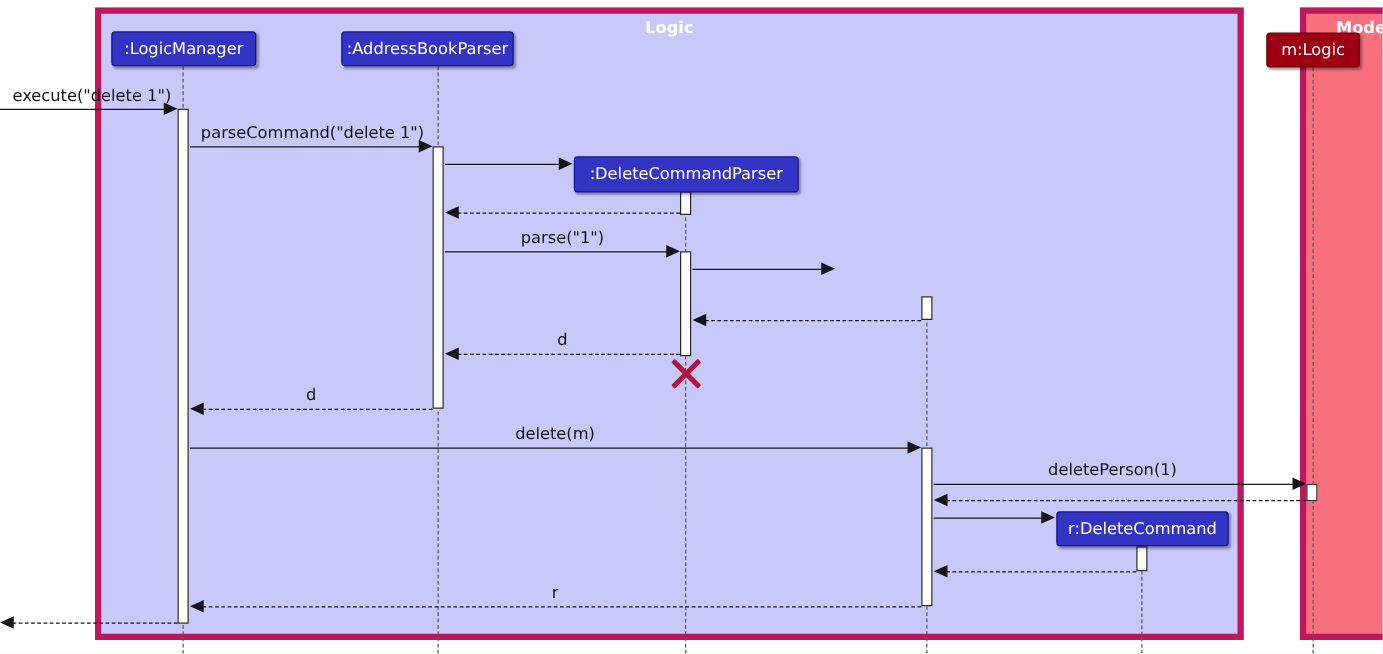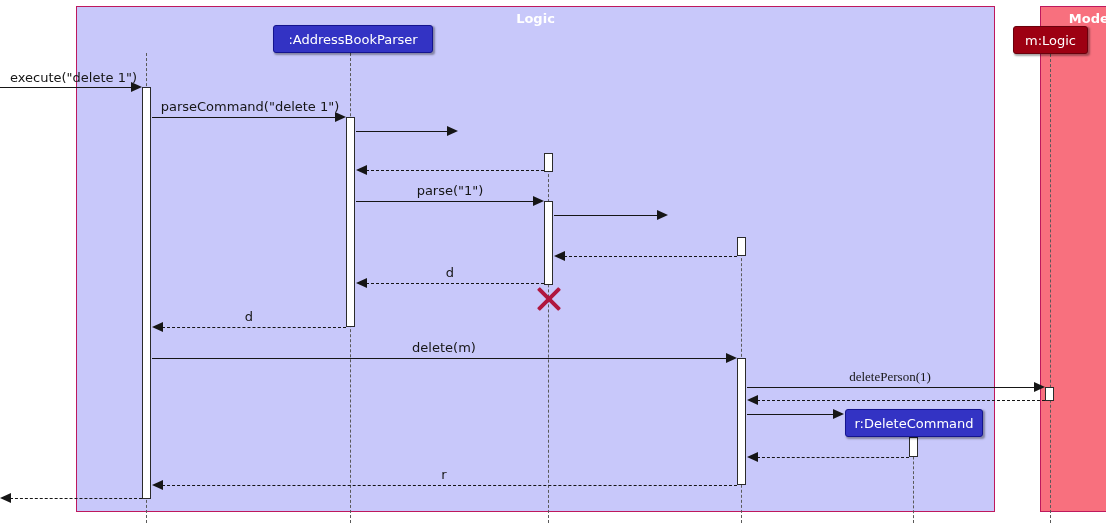--- a/index.html
+++ b/index.html
@@ -1,20 +1,20 @@
 <!DOCTYPE html>
 <html><head>
 <meta charset="utf-8">
 <style>
   * { box-sizing: border-box; margin: 0; padding: 0; }
   body { background: #ffffff; font-family: "DejaVu Sans", sans-serif; }
   .canvas { position: relative; width: 1106px; height: 523px; background: #ffffff; overflow: hidden; }
 
   
-  .frame { position: absolute; border: 1px solid #be185d; z-index: 1; }
+  .frame { position: absolute; border: 5px solid #be185d; z-index: 1; }
   .frame-logic { left: 76px; top: 6px; width: 919px; height: 506px; background: #C8C8FA; }
   .frame-model { left: 1000px; top: 6px; width: 102px; height: 506px; background: #F8707E; margin-left: 40px; }
   .frame-title { position: absolute; top: 4px; left: 0; right: 0; text-align: center;
                  font-weight: bold; font-size: 13px; color: #ffffff; }
 
   
   .lifeline { position: absolute; width: 0; border-left: 1px dashed #5a5a5a; z-index: 2; }
 
   
   .activation { position: absolute; width: 9px; background: #ffffff; border: 1px solid #2b2b2b; z-index: 4; }
@@ -102,37 +102,39 @@
   <div class="destroy-x" style="left:536px; top:286px;"></div>
 
   <span class="msg-label centered" style="left:249px; top:309px;">d</span>
   <div class="arr l" style="left:152px; top:322px;"></div>
   <div class="line dashed" style="left:162px; top:327px; width:184px;"></div>
 
   <span class="msg-label centered" style="left:444px; top:340px;">delete(m)</span>
   <div class="line" style="left:152px; top:358px; width:575px;"></div>
   <div class="arr r" style="left:726px; top:353px;"></div>
 
-  <span class="msg-label centered" style="left:890px; top:369px;font-family:Liberation Serif, serif;">deletePerson(1)</span>
+  <span class="msg-label centered" style="left:890px; top:369px;">deletePerson(1)</span>
   <div class="line" style="left:747px; top:387px; width:288px;"></div>
   <div class="arr r" style="left:1034px; top:382px;"></div>
 
   <div class="arr l" style="left:747px; top:395px;"></div>
   <div class="line dashed" style="left:757px; top:400px; width:288px;"></div>
 
   <div class="line" style="left:747px; top:414px; width:87px;"></div>
   <div class="arr r" style="left:833px; top:409px;"></div>
 
   <div class="arr l" style="left:747px; top:452px;"></div>
   <div class="line dashed" style="left:757px; top:457px; width:152px;"></div>
 
   <span class="msg-label centered" style="left:444px; top:467px;">r</span>
   <div class="arr l" style="left:152px; top:480px;"></div>
   <div class="line dashed" style="left:162px; top:485px; width:575px;"></div>
 
   <div class="arr l" style="left:0; top:493px;"></div>
   <div class="line dashed" style="left:10px; top:498px; width:132px;"></div>
 
-  <div class="participant p-logic" style="left:273px; top:25px; width:160px; height:28px;">:AddressBookParser</div>
+  <div class="participant p-logic" style="left:89px; top:25px; width:116px; height:28px;">:LogicManager</div>
+  <div class="participant p-logic" style="left:273px; top:25px; width:138px; height:28px;">:AddressBookParser</div>
+  <div class="participant p-logic" style="left:459px; top:125px; width:180px; height:29px;">:DeleteCommandParser</div>
   <div class="participant p-logic" style="left:845px; top:409px; width:138px; height:28px;">r:DeleteCommand</div>
   <div class="participant p-model" style="left:1013px; top:26px; width:75px; height:28px;">m:Logic</div>
 
 </div>
 
 </body></html>

